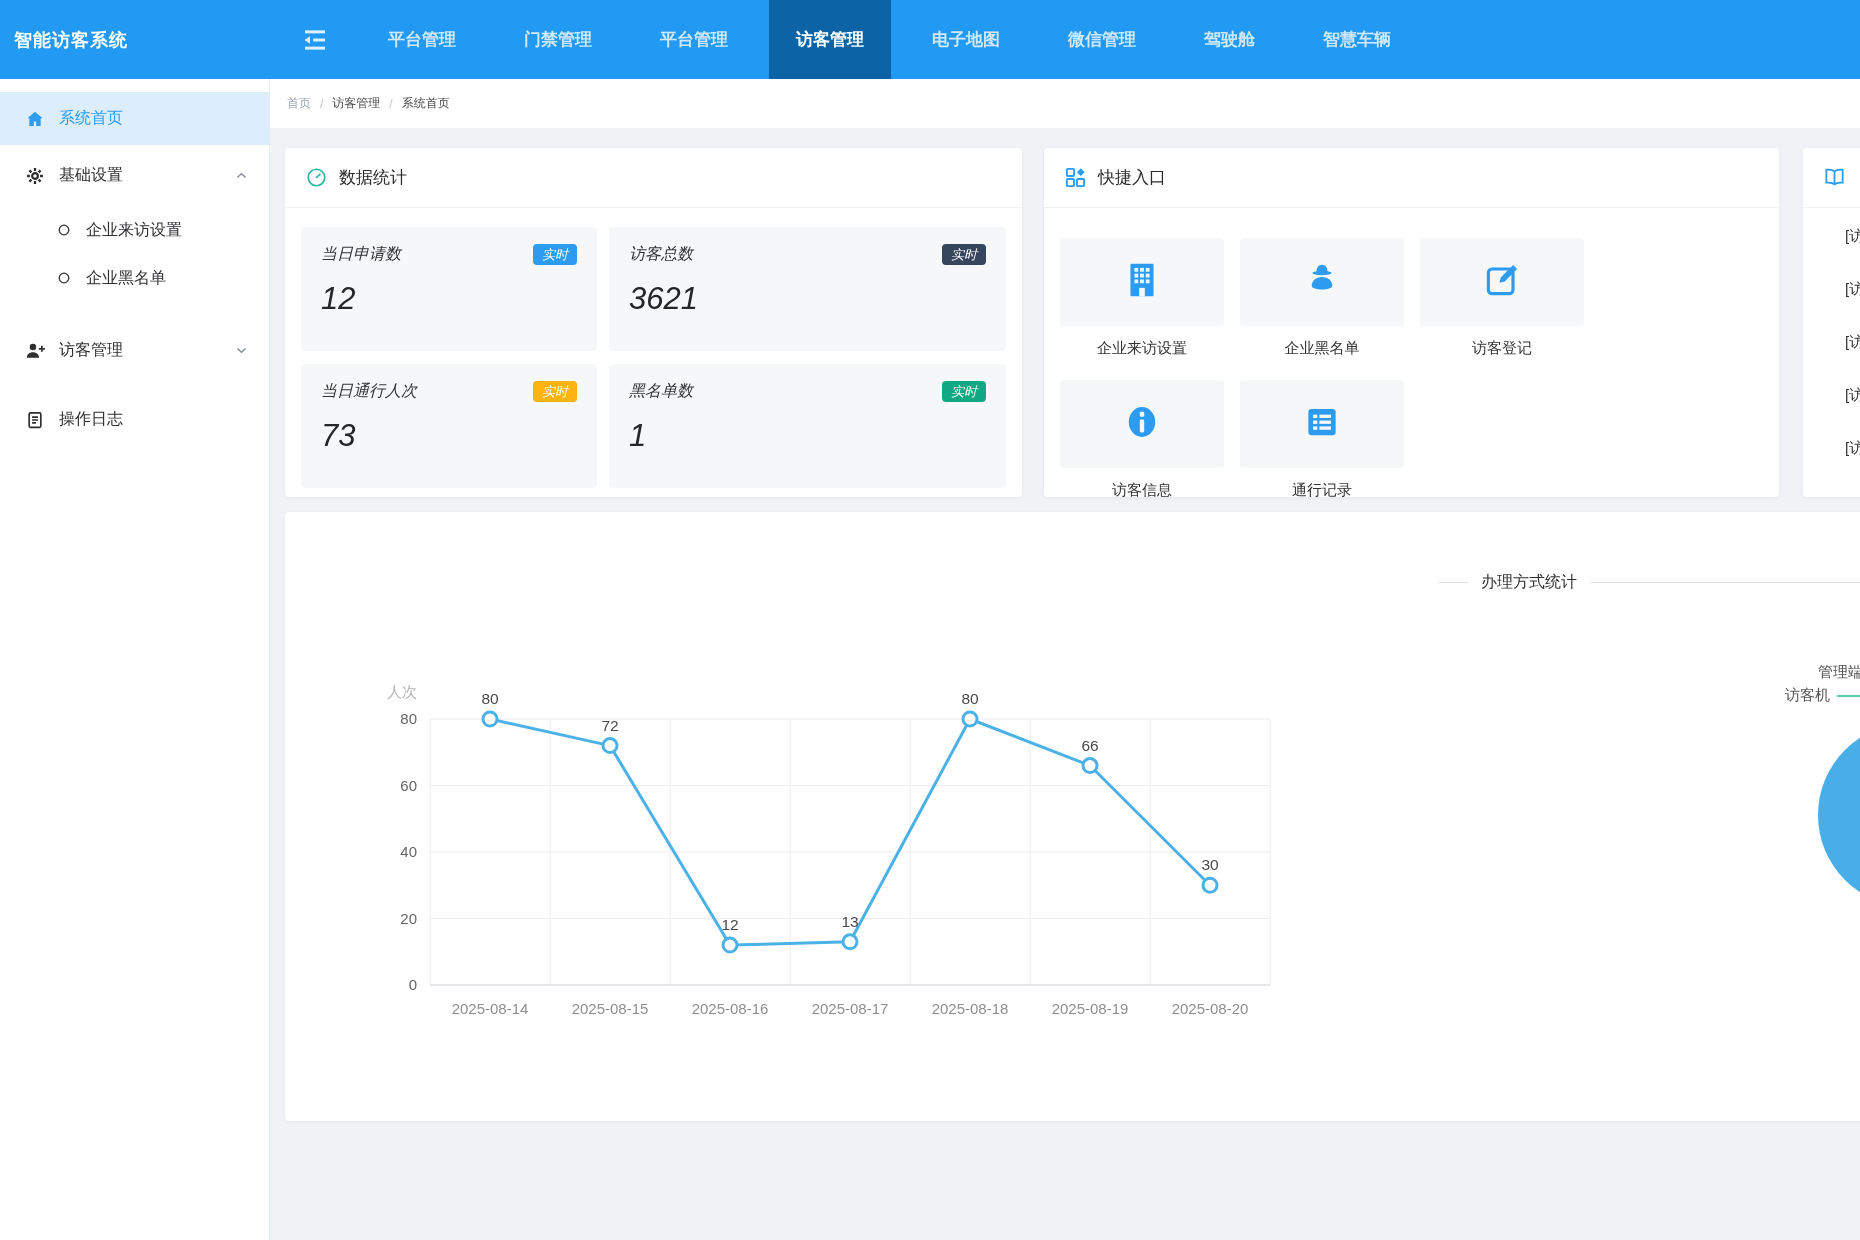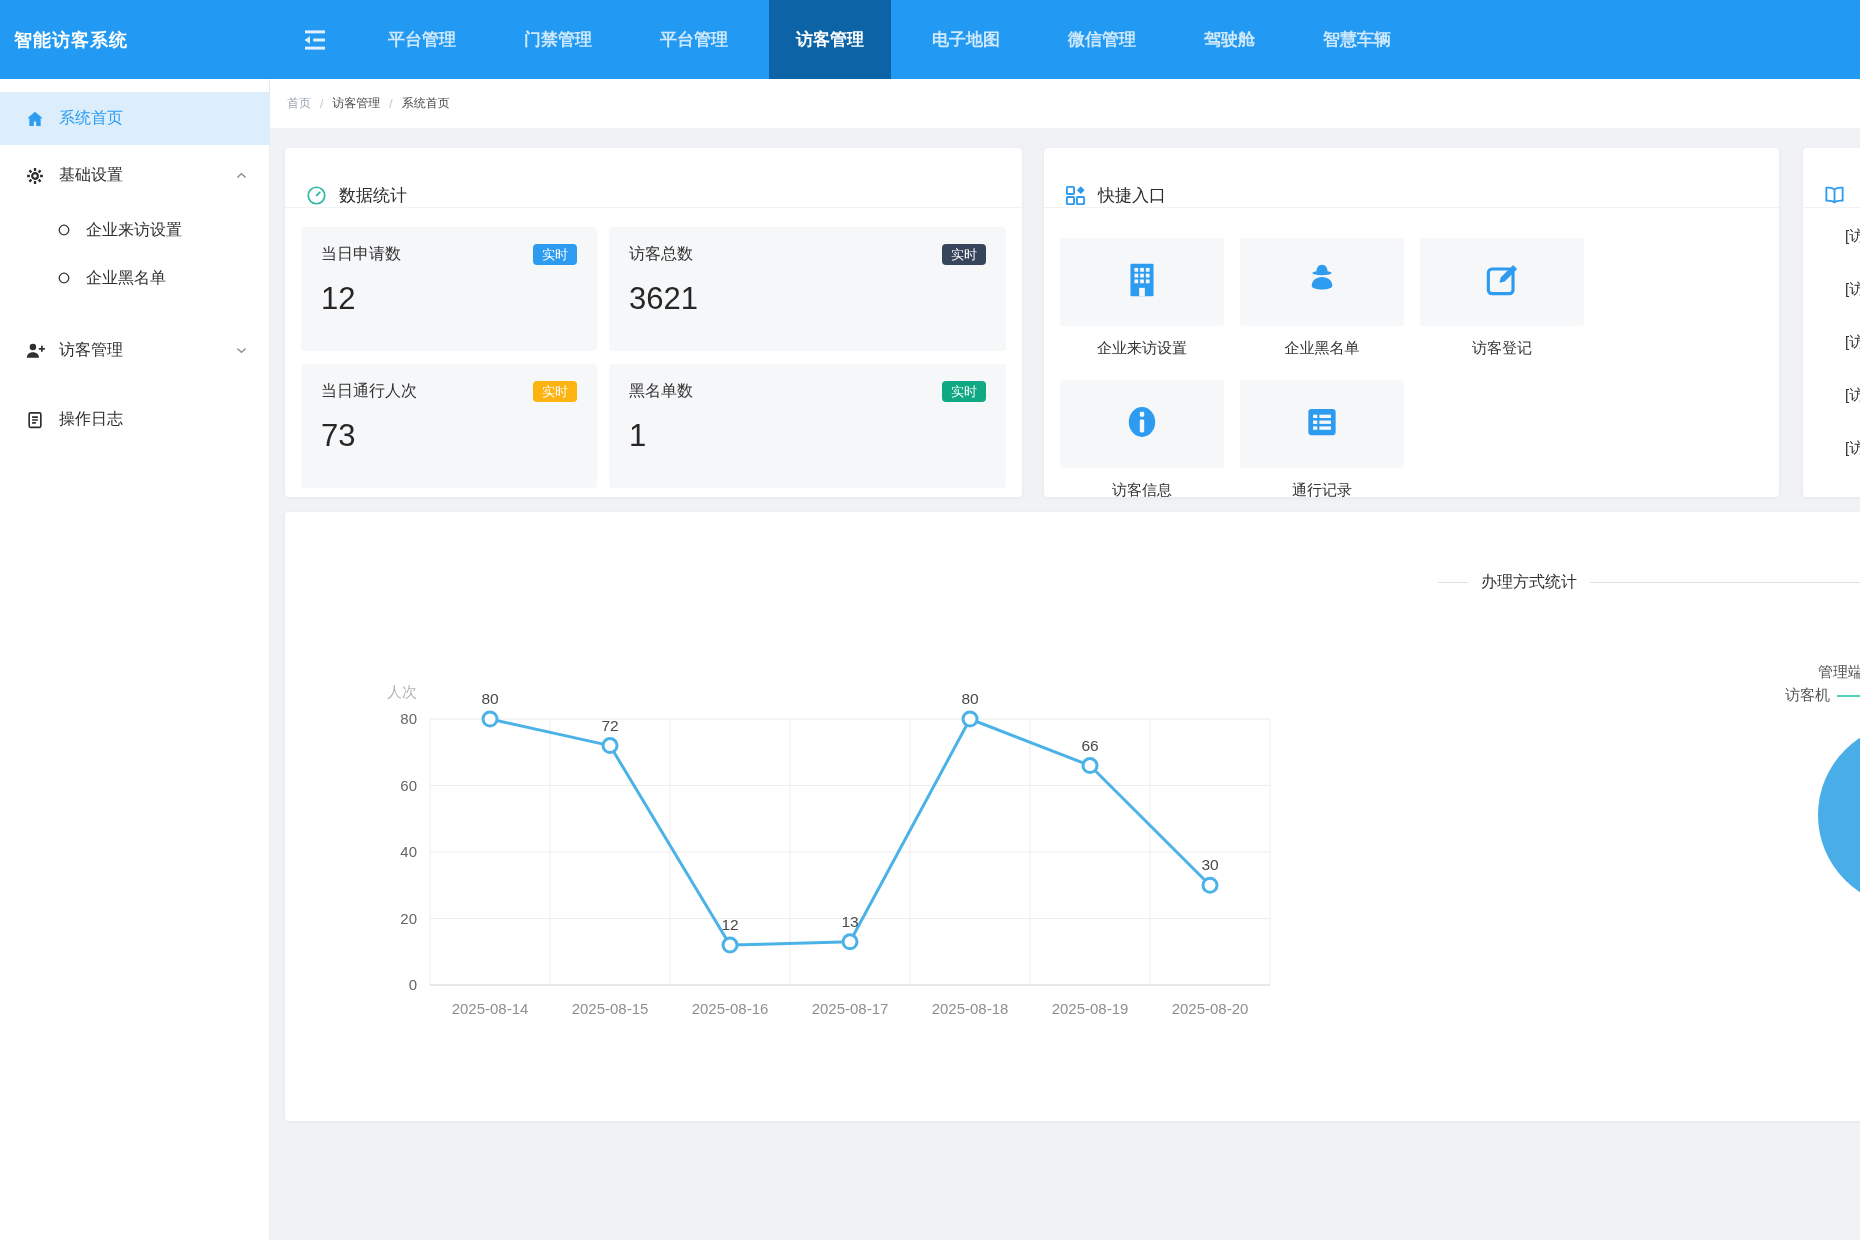--- a/index.html
+++ b/index.html
@@ -39,28 +39,28 @@
   
   .bc-bar{position:absolute;top:79px;left:270px;right:0;height:49px;background:#fff;}
   .bc{display:flex;align-items:center;height:100%;padding-left:17px;font-size:12px;}
   .bc .crumb{color:#4a4a4a;cursor:pointer;}
   .bc .crumb.first{color:#9aa4b2;}
   .bc .sep{color:#c0c4cc;margin:0 9px;}
 
   
   .content{position:absolute;top:128px;left:270px;right:0;bottom:0;overflow:hidden;}
   .card{position:absolute;background:#fff;border-radius:4px;box-shadow:0 1px 4px rgba(0,0,0,.05);}
-  .card-header{height:59px;display:flex;align-items:flex-end;padding:0 20px;border-bottom:1px solid #f1f2f4;}
+  .card-header{height:59px;display:flex;align-items:center;padding:0 20px;border-bottom:1px solid #f1f2f4;}
   .card-header .hic{display:flex;margin-right:11px;}
   .card-header .hic svg{width:23px;height:23px;}
   .card-title{font-size:17px;color:#2b2b2b;font-weight:500;}
 
   .card-stats{left:15px;top:20px;width:737px;height:349px;}
   .stats-grid{display:grid;grid-template-columns:296px 1fr;gap:13px 12px;padding:19px 16px;}
-  .stat-box{background:#f6f7f9;border-radius:4px;height:124px;box-sizing:border-box;padding:17px 20px;}
+  .stat-box{background:#f6f7f9;border-radius:4px;height:124px;box-sizing:border-box;padding:17px 20px;font-style:italic;}
   .stat-top{display:flex;align-items:flex-start;justify-content:space-between;}
   .stat-label{font-size:16px;color:#333;}
   .stat-badge{font-size:13px;color:#fff;border-radius:4px;padding:4px 9px;line-height:1;}
   .stat-value{margin-top:16px;font-size:31px;color:#262626;font-weight:500;}
 
   .card-shortcuts{left:774px;top:20px;width:735px;height:349px;}
   .sc-body{display:flex;flex-wrap:wrap;padding:30px 16px 0;}
   .sc-item{width:164px;margin-right:16px;margin-bottom:22px;text-align:center;cursor:pointer;}
   .sc-tile{height:88px;background:#f6f7f9;border-radius:4px;display:flex;align-items:center;justify-content:center;color:#2d9cf0;}
   .sc-tile svg{width:42px;height:42px;}

